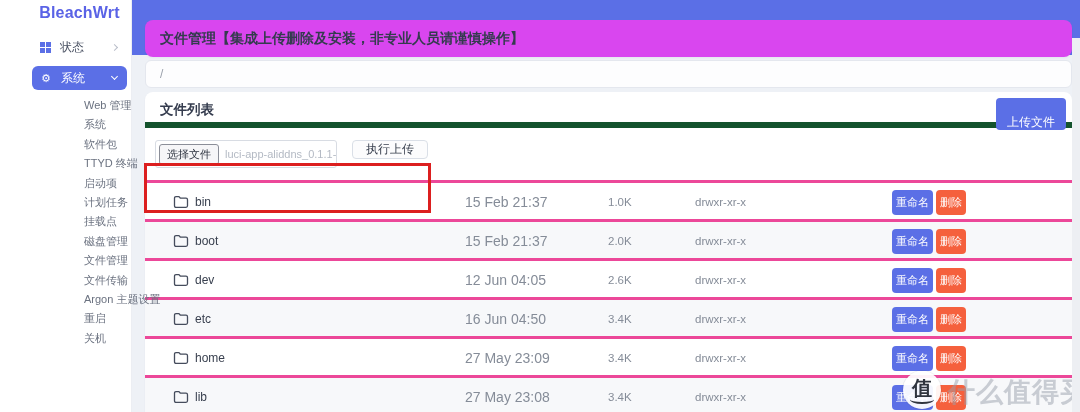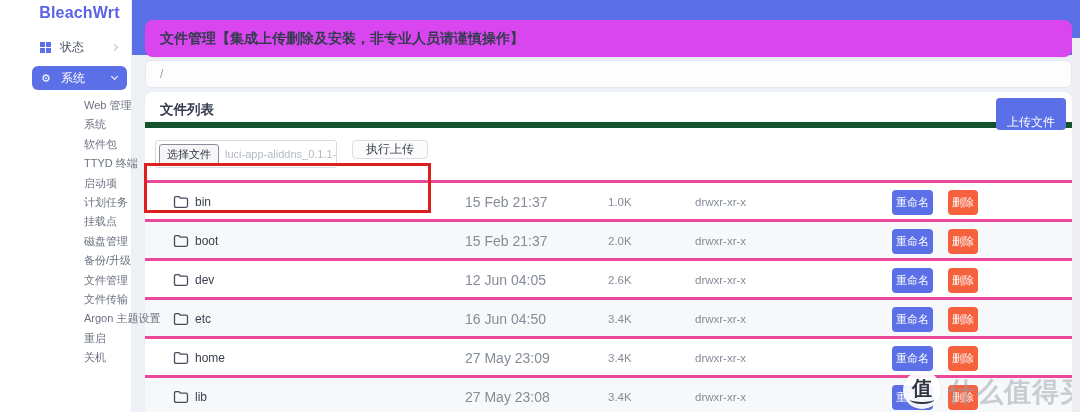--- a/index.html
+++ b/index.html
@@ -71,21 +71,21 @@
   .row { position:relative; height:39px; border-top:3px solid #ec4899; cursor:pointer; }
   .row:nth-child(even) { background:#f7f8fa; }
   .folder-ic { position:absolute; left:28px; top:12px; }
   .c-name  { position:absolute; left:50px;  top:0; line-height:39px; font-size:12px;   color:#39404f; }
   .c-date  { position:absolute; left:320px; top:0; line-height:39px; font-size:14px; color:#858c98; }
   .c-size  { position:absolute; left:463px; top:0; line-height:39px; font-size:11.5px; color:#858c98; }
   .c-perm  { position:absolute; left:550px; top:0; line-height:39px; font-size:11.5px; color:#858c98; }
   .c-btns  { position:absolute; left:747px; top:7px; display:flex; }
   .btn-rename { height:25px; padding:0 4px; background:#5b6fe6; color:#fff; border:none;
     border-radius:4px; font-size:11px; cursor:pointer; font-family:Liberation Sans, sans-serif; }
-  .btn-delete { height:25px; padding:0 4px; margin-left:15px; background:#f5603d; color:#fff;
+  .btn-delete { height:25px; padding:0 4px; margin-left:3px; background:#f5603d; color:#fff;
     border:none; border-radius:4px; font-size:11px; cursor:pointer; font-family:inherit; }
   .wm-badge { position:absolute; left:903px; top:371px; width:38px; height:38px; border-radius:50%;
     background:rgba(255,255,255,.93); box-shadow:0 0 0 1px rgba(0,0,0,.05); text-align:center; z-index:8; }
   .wm-badge .zh { font-size:20px; font-weight:bold; color:#30353f; line-height:34px; }
   .wm-badge::after { content:""; position:absolute; left:7px; bottom:5px; width:24px; height:7px;
     border-bottom:2px solid #30353f; border-radius:50%; }
   .wm-text { position:absolute; left:948px; top:374px; font-size:27px; font-weight:bold;
     color:rgba(154,160,171,.5); letter-spacing:1px; z-index:8; white-space:nowrap; }
 </style>
 </head>
@@ -108,21 +108,20 @@
 
   <div class="submenu">
     <div class="sub"><span>Web 管理</span></div>
     <div class="sub"><span>系统</span></div>
     <div class="sub"><span>软件包</span></div>
     <div class="sub"><span>TTYD 终端</span></div>
     <div class="sub"><span>启动项</span></div>
     <div class="sub"><span>计划任务</span></div>
     <div class="sub"><span>挂载点</span></div>
     <div class="sub"><span>磁盘管理</span></div>
-    <div class="sub"><span>备份/升级</span></div>
     <div class="sub"><span>文件管理</span></div>
     <div class="sub"><span>文件传输</span></div>
     <div class="sub"><span>Argon 主题设置</span></div>
     <div class="sub"><span>重启</span></div>
     <div class="sub"><span>关机</span></div>
   </div>
 </div>
 
 <div class="main">
   <div class="band"></div>

